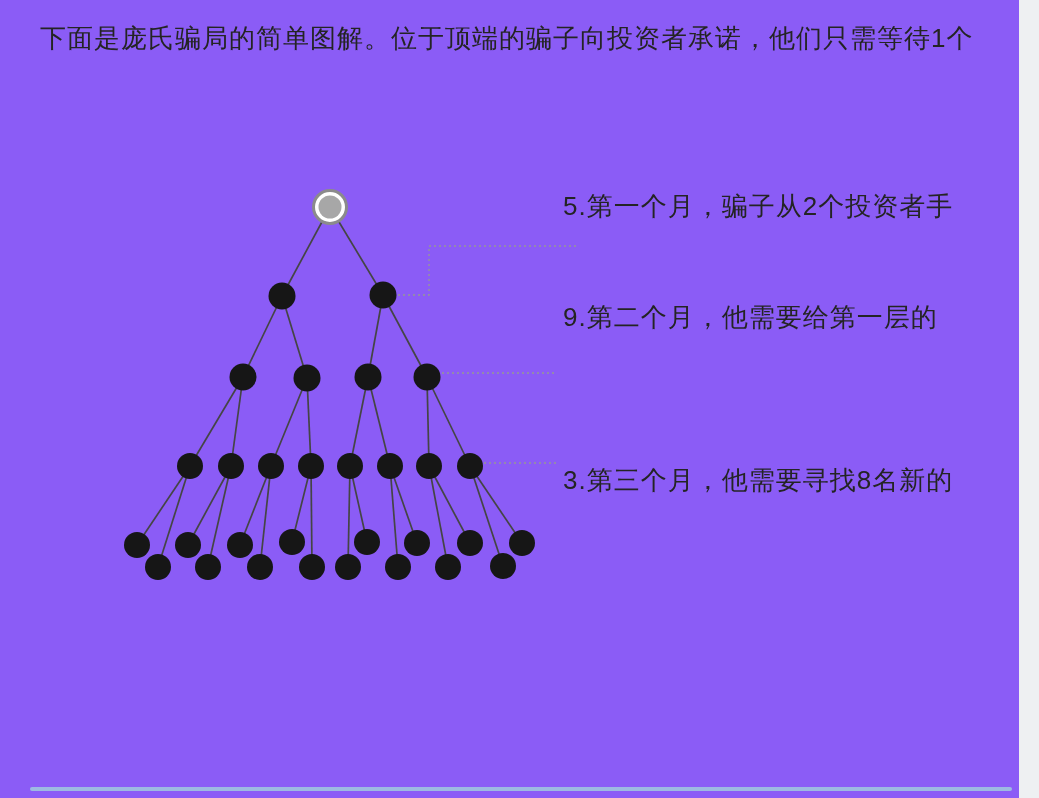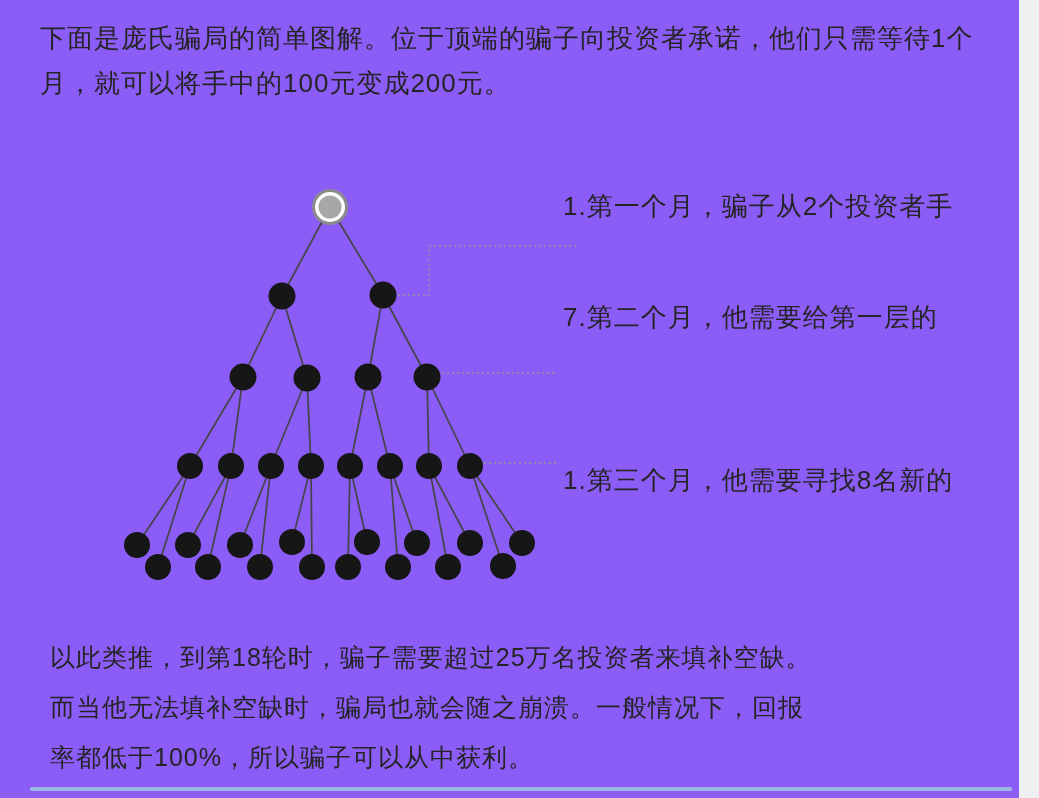--- a/index.html
+++ b/index.html
@@ -47,21 +47,20 @@
     border-radius:2px;
   }
 </style>
 </head>
 <body>
 
 <div class="page">
 
   <div class="para intro">
     <div class="line">下面是庞氏骗局的简单图解。位于顶端的骗子向投资者承诺，他们只需等待1个</div>
-    <div class="line">月，就可以将手中的100元变成200元。</div>
   </div>
 
   <svg class="tree" width="1039" height="798" viewBox="0 0 1039 798">
       <polyline points="398,295 429,295 429,246 577,246" fill="none" stroke="#979797" stroke-width="1.3" stroke-dasharray="2 3"></polyline>
       <polyline points="442,373 557,373" fill="none" stroke="#979797" stroke-width="1.3" stroke-dasharray="2 3"></polyline>
       <polyline points="484,463 557,463" fill="none" stroke="#979797" stroke-width="1.3" stroke-dasharray="2 3"></polyline>
       <line x1="330" y1="207" x2="282" y2="296" stroke="#454545" stroke-width="1.7"></line>
       <line x1="330" y1="207" x2="383" y2="295" stroke="#454545" stroke-width="1.7"></line>
       <line x1="282" y1="296" x2="243" y2="377" stroke="#454545" stroke-width="1.7"></line>
       <line x1="282" y1="296" x2="307" y2="378" stroke="#454545" stroke-width="1.7"></line>
@@ -119,32 +118,27 @@
       <circle cx="367" cy="542" r="13" fill="#161616"></circle>
       <circle cx="398" cy="567" r="13" fill="#161616"></circle>
       <circle cx="417" cy="543" r="13" fill="#161616"></circle>
       <circle cx="448" cy="567" r="13" fill="#161616"></circle>
       <circle cx="470" cy="543" r="13" fill="#161616"></circle>
       <circle cx="503" cy="566" r="13" fill="#161616"></circle>
       <circle cx="522" cy="543" r="13" fill="#161616"></circle>
     </svg>
 
   <div class="ann ann1">
-    <div class="line">1.第一个月，骗子从2个投资者手</div>
+    <div class="line">5.第一个月，骗子从2个投资者手</div>
   </div>
 
   <div class="ann ann2">
-    <div class="line">7.第二个月，他需要给第一层的</div>
+    <div class="line">9.第二个月，他需要给第一层的</div>
   </div>
 
   <div class="ann ann3">
-    <div class="line">1.第三个月，他需要寻找8名新的</div>
+    <div class="line">3.第三个月，他需要寻找8名新的</div>
   </div>
 
-  <div class="para footer-para">
-    <div class="line">以此类推，到第18轮时，骗子需要超过25万名投资者来填补空缺。</div>
-    <div class="line">而当他无法填补空缺时，骗局也就会随之崩溃。一般情况下，回报</div>
-    <div class="line">率都低于100%，所以骗子可以从中获利。</div>
-  </div>
 
   <div class="bottom-rule"></div>
 
 </div>
 
 </body></html>

